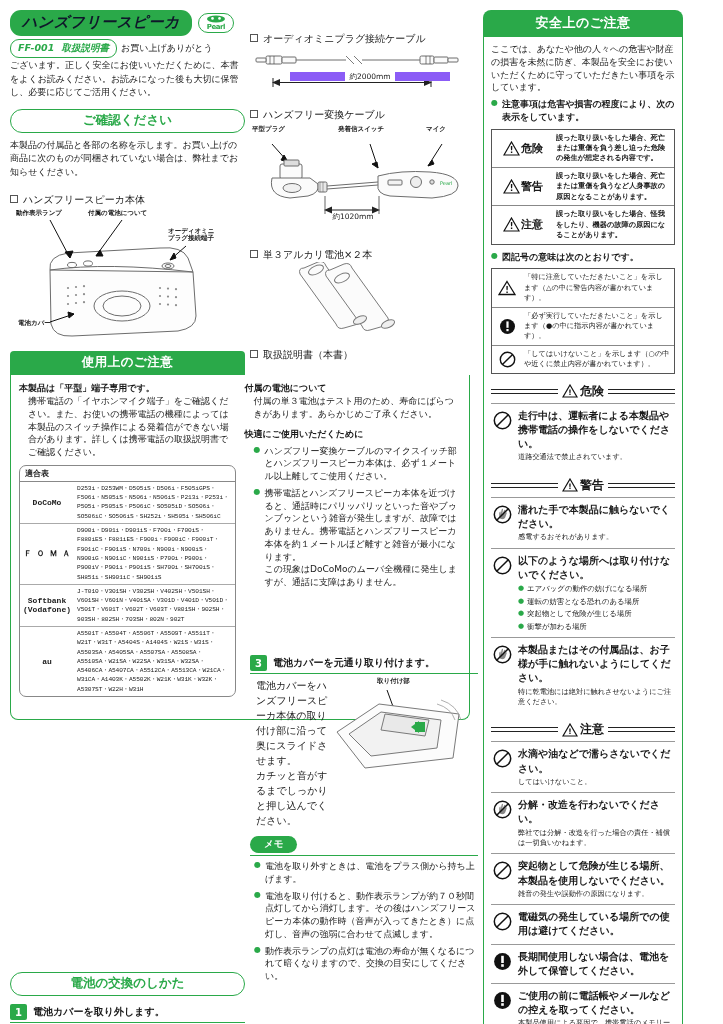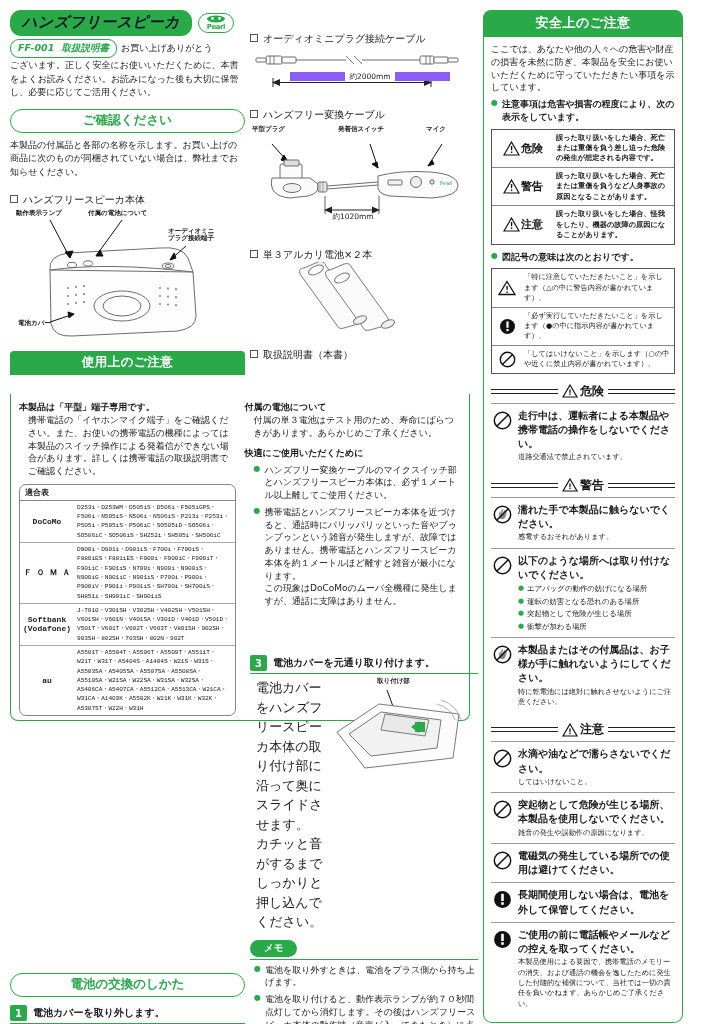--- a/index.html
+++ b/index.html
@@ -64,21 +64,21 @@
   .chk .bx { width:8px; height:8px; border:1.1px solid #555; margin-top:2px; flex:none; }
   .chk .lb { font-weight:500; }
 
   
   .fig { position:relative; }
   .cap { position:absolute; font-size:6.5px; font-weight:bold; line-height:1.15; }
   .dim { font-size:7.5px; text-align:center; }
 
   
   .usage-box { border:1.6px solid #2aa949; border-top:none; border-radius:0 0 8px 8px;
-               padding:7px 8px 4px; display:flex; gap:9px;margin-top:19px; }
+               padding:7px 8px 22px; display:flex; gap:9px; }
   .usage-col { width:50%; }
   .h-b { font-weight:bold; font-size:9px; }
   .indent { padding-left:9px; }
   .bul { display:flex; gap:4px; margin-top:4px; }
   .bul .d { color:#2aa949; font-size:8px; line-height:1.35; flex:none; }
 
   
   .tbl-wrap { border:1.1px solid #888; border-radius:7px; margin-top:6px; overflow:hidden; }
   .tbl-cap { font-size:8px; font-weight:bold; padding:2px 5px; border-bottom:1.1px solid #888; }
   table.compat { width:100%; border-collapse:collapse; }
@@ -116,21 +116,21 @@
   
   .step-no {
     width:17px; height:16px; background:#2aa949; color:#fff; font-weight:bold;
     font-size:10px; display:flex; align-items:center; justify-content:center;
     border-radius:2px; flex:none;
   }
   .step-hd { display:flex; gap:6px; align-items:center; }
   .step-hd .t { font-size:10px; font-weight:bold; }
   .step-ul { border-bottom:1.4px solid #2aa949; margin:2px 0 4px; }
   .step-body { display:flex; gap:5px; }
-  .step-body .txt { font-size:13px; line-height:1.5; width:78px; flex:none; padding-left:20px; }
+  .step-body .txt { font-size:10px; line-height:1.5; width:78px; flex:none; padding-left:20px; }
   .memo-pill {
     background:#2aa949; color:#fff; font-weight:bold; font-size:9.5px;
     padding:2px 14px; border-radius:9px; display:inline-block;
   }
 
   
   .dev-svg { display:block; }
 </style>
 </head>
 <body>
@@ -643,20 +643,33 @@
           <svg class="ic" width="19" height="19" viewBox="0 0 19 19">
             <circle cx="9.5" cy="9.5" r="8.2" fill="none" stroke="#111" stroke-width="1.5"></circle>
             <line x1="3.7" y1="15.3" x2="15.3" y2="3.7" stroke="#111" stroke-width="1.5"></line>
           </svg>
         </div>
         <div class="itx">
           <div class="it-h">水滴や油などで濡らさないでください。</div>
           <div class="it-s">してはいけないこと。</div>
         </div>
       </div>
+      <div class="item">
+        <div class="ibx">
+          <svg class="ic" width="19" height="19" viewBox="0 0 19 19">
+            <circle cx="9.5" cy="9.5" r="8.2" fill="none" stroke="#111" stroke-width="1.5"></circle>
+            <path d="M6.2 12.4 L6.2 8.2 Q6.2 6.6 7.6 6.6 L7.6 9.4 L8.6 4.8 Q9 3.6 10 3.9 L9.4 9.2 L11 5.4 Q11.7 4.4 12.5 5 L11 9.6 L12.6 7.4 Q13.6 6.8 13.9 7.8 L12.2 12.6 Q11.4 14.2 9.4 14.2 Q7 14.2 6.2 12.4 Z" fill="#888"></path>
+            <line x1="3.7" y1="15.3" x2="15.3" y2="3.7" stroke="#111" stroke-width="1.5"></line>
+          </svg>
+        </div>
+        <div class="itx">
+          <div class="it-h">分解・改造を行わないでください。</div>
+          <div class="it-s">弊社では分解・改造を行った場合の責任・補償は一切負いかねます。</div>
+        </div>
+      </div>
       <div class="item" style="min-height:46px">
         <div class="ibx">
           <svg class="ic" width="19" height="19" viewBox="0 0 19 19">
             <circle cx="9.5" cy="9.5" r="8.2" fill="none" stroke="#111" stroke-width="1.5"></circle>
             <line x1="3.7" y1="15.3" x2="15.3" y2="3.7" stroke="#111" stroke-width="1.5"></line>
           </svg>
         </div>
         <div class="itx">
           <div class="it-h">突起物として危険が生じる場所、本製品を使用しないでください。</div>
           <div class="it-s">雑音の発生や誤動作の原因になります。</div>

